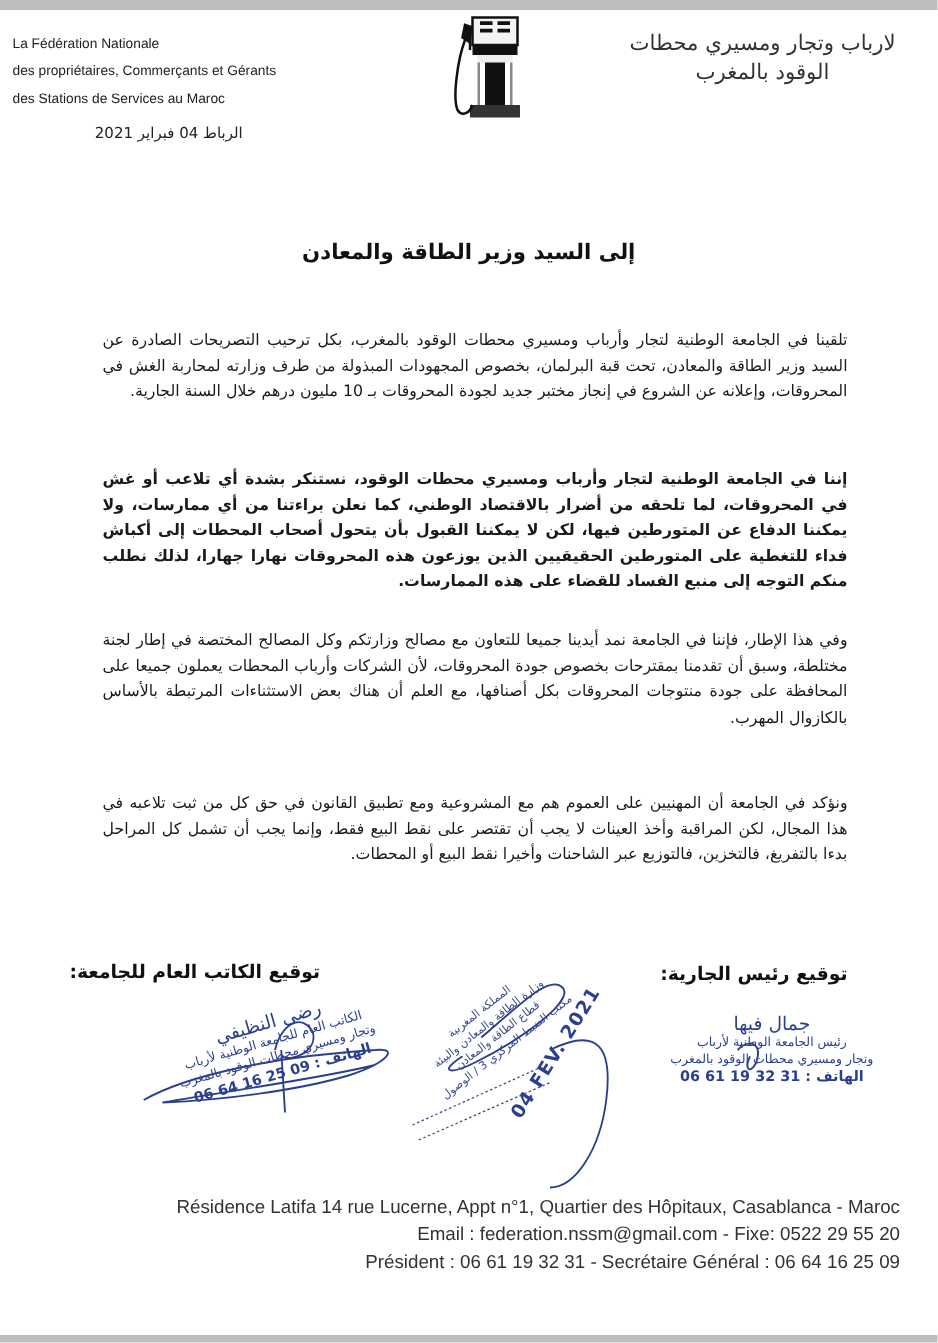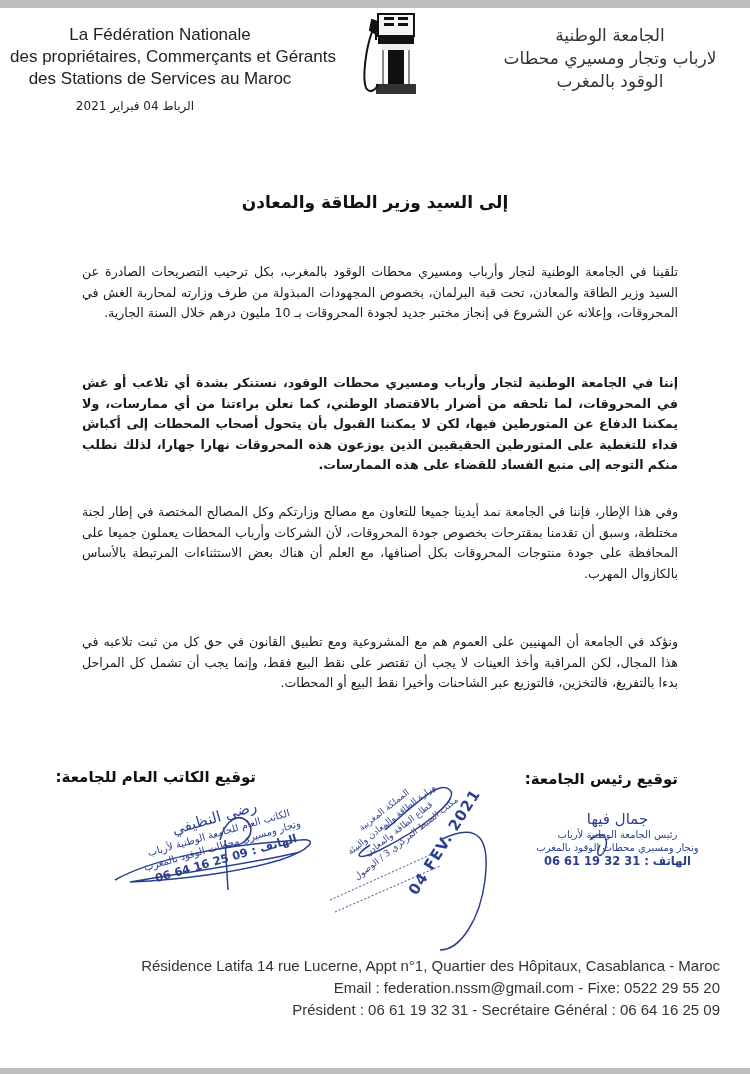--- a/index.html
+++ b/index.html
@@ -5,22 +5,22 @@
   html, body { margin: 0; padding: 0; }
   body {
     width: 750px; height: 1074px; position: relative; overflow: hidden;
     background: #ffffff; color: #1a1a1a;
     font-family: "DejaVu Sans", sans-serif;
   }
   .bar-top { position: absolute; left: 0; top: 0; width: 750px; height: 8px; background: #bdbdbd; }
   .bar-bottom { position: absolute; left: 0; bottom: 0; width: 750px; height: 6px; background: #bdbdbd; }
 
   .hdr-fr {
-    position: absolute; left: 10px; top: 24px; width: 300px; text-align: center;
-    font-family: "Liberation Sans", sans-serif; font-size: 17px; line-height: 22px; color: #222;
+    position: absolute; left: 10px; top: 24px; width: 300px; 
+    font-family: "Liberation Sans", sans-serif; font-size: 11px; line-height: 22px; color: #222;
   }
   .hdr-fr div { white-space: nowrap; }
   .hdr-date {
     position: absolute; left: 55px; top: 99px; width: 160px; text-align: center;
     font-family: "DejaVu Sans", sans-serif; font-size: 12px; color: #222; direction: rtl;
   }
   .logo { position: absolute; left: 360px; top: 8px; width: 60px; height: 90px; }
   .hdr-ar {
     position: absolute; left: 480px; top: 24px; width: 260px; text-align: center; direction: rtl;
     font-family: "DejaVu Sans", sans-serif; font-size: 17px; line-height: 23px; color: #333;
@@ -98,34 +98,33 @@
   <rect x="22" y="36" width="28" height="6" fill="#eee"></rect>
   <rect x="28" y="42" width="16" height="34" fill="#111"></rect>
   <rect x="22" y="42" width="2" height="34" fill="#888"></rect>
   <rect x="48" y="42" width="2" height="34" fill="#888"></rect>
   <rect x="16" y="76" width="40" height="10" fill="#333"></rect>
   <path d="M18 14 L12 12 L10 22 L16 26 L16 32" fill="#111" stroke="#111" stroke-width="2"></path>
   <path d="M12 24 C6 40, 2 70, 6 80 C10 86, 16 82, 18 76" fill="none" stroke="#111" stroke-width="2"></path>
 </svg>
 
 <div class="hdr-ar">
-  <div>الجامعة الوطنية</div>
   <div>لارباب وتجار ومسيري محطات</div>
   <div>الوقود بالمغرب</div>
 </div>
 
 <div class="title">إلى السيد وزير الطاقة والمعادن</div>
 
 <div class="para p1">تلقينا في الجامعة الوطنية لتجار وأرباب ومسيري محطات الوقود بالمغرب، بكل ترحيب التصريحات الصادرة عن السيد وزير الطاقة والمعادن، تحت قبة البرلمان، بخصوص المجهودات المبذولة من طرف وزارته لمحاربة الغش في المحروقات، وإعلانه عن الشروع في إنجاز مختبر جديد لجودة المحروقات بـ 10 مليون درهم خلال السنة الجارية.</div>
 <div class="para p2">إننا في الجامعة الوطنية لتجار وأرباب ومسيري محطات الوقود، نستنكر بشدة أي تلاعب أو غش في المحروقات، لما تلحقه من أضرار بالاقتصاد الوطني، كما نعلن براءتنا من أي ممارسات، ولا يمكننا الدفاع عن المتورطين فيها، لكن لا يمكننا القبول بأن يتحول أصحاب المحطات إلى أكباش فداء للتغطية على المتورطين الحقيقيين الذين يوزعون هذه المحروقات نهارا جهارا، لذلك نطلب منكم التوجه إلى منبع الفساد للقضاء على هذه الممارسات.</div>
 <div class="para p3">وفي هذا الإطار، فإننا في الجامعة نمد أيدينا جميعا للتعاون مع مصالح وزارتكم وكل المصالح المختصة في إطار لجنة مختلطة، وسبق أن تقدمنا بمقترحات بخصوص جودة المحروقات، لأن الشركات وأرباب المحطات يعملون جميعا على المحافظة على جودة منتوجات المحروقات بكل أصنافها، مع العلم أن هناك بعض الاستثناءات المرتبطة بالأساس بالكازوال المهرب.</div>
 <div class="para p4">ونؤكد في الجامعة أن المهنيين على العموم هم مع المشروعية ومع تطبيق القانون في حق كل من ثبت تلاعبه في هذا المجال، لكن المراقبة وأخذ العينات لا يجب أن تقتصر على نقط البيع فقط، وإنما يجب أن تشمل كل المراحل بدءا بالتفريغ، فالتخزين، فالتوزيع عبر الشاحنات وأخيرا نقط البيع أو المحطات.</div>
 
 <div class="sig-label sig-sec-label">توقيع الكاتب العام للجامعة:</div>
-<div class="sig-label sig-pres-label">توقيع رئيس الجامعة:</div>
+<div class="sig-label sig-pres-label">توقيع رئيس الجارية:</div>
 
 <div class="stamp stamp-sec">
   <div class="nm">رضى النظيفي</div>
   <div class="ln">الكاتب العام للجامعة الوطنية لأرباب</div>
   <div class="ln">وتجار ومسيري محطات الوقود بالمغرب</div>
   <div class="ph">الهاتف : 09 25 16 64 06</div>
 </div>
 
 <div class="ministry-stamp">
   <div>المملكة المغربية</div>

